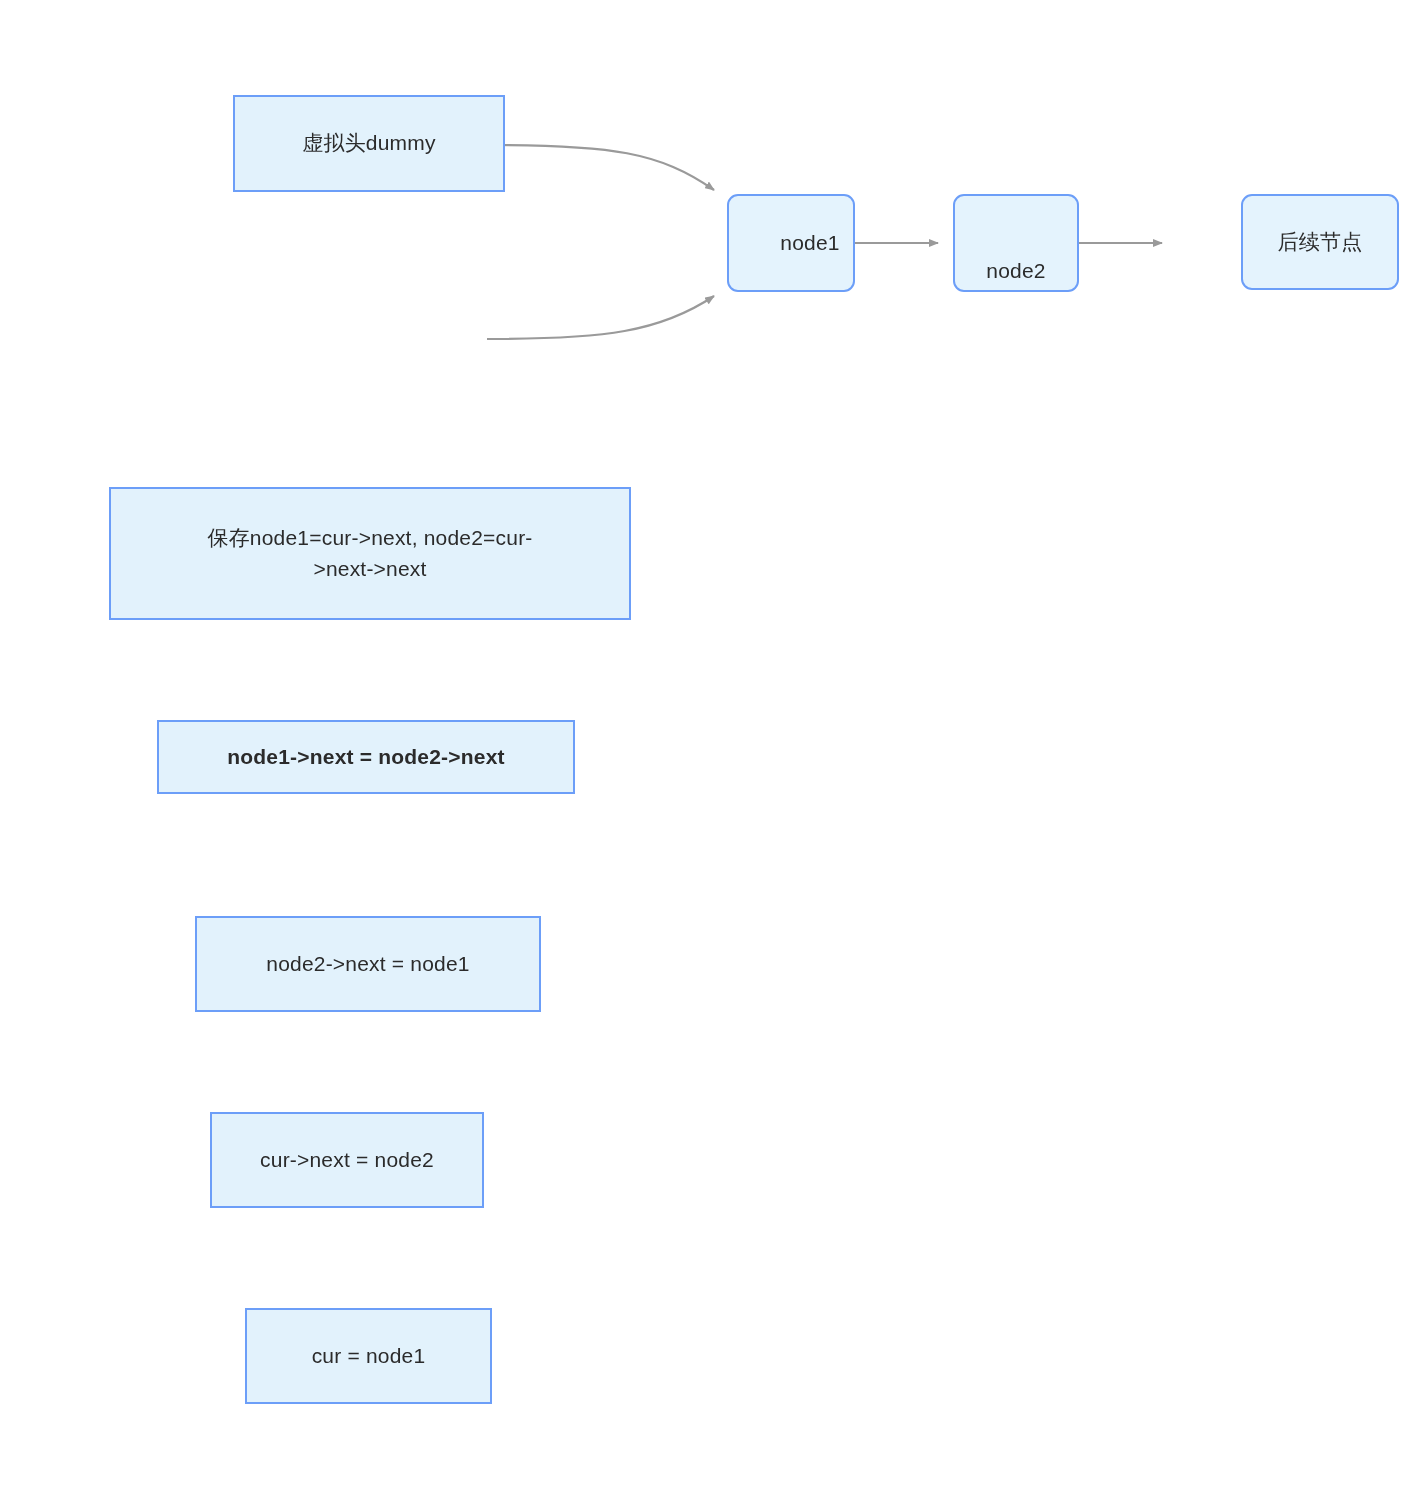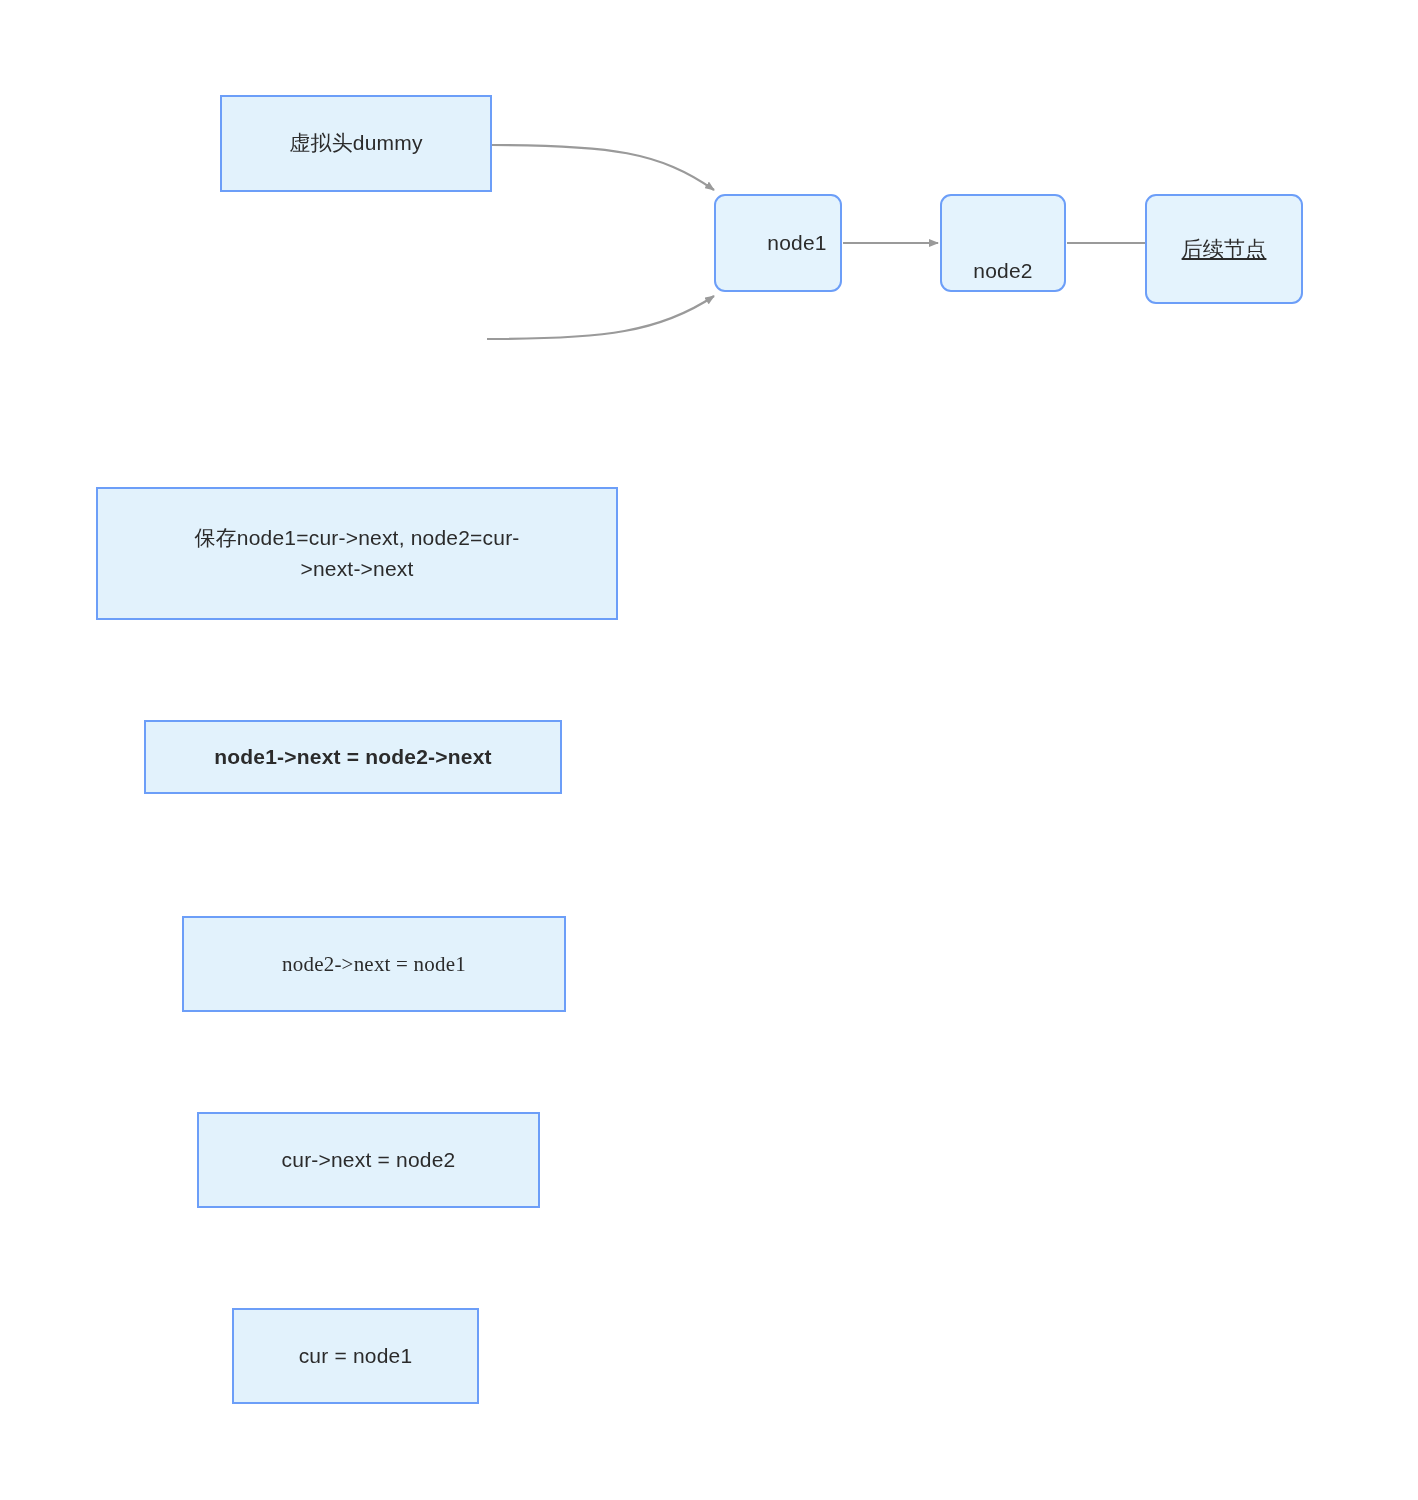--- a/index.html
+++ b/index.html
@@ -24,20 +24,21 @@
     border: 2px solid #6c9ef8;
     display: flex;
     align-items: center;
     justify-content: center;
     text-align: center;
     color: #2b2b2b;
     font-size: 21px;
     line-height: 1.45;
     letter-spacing: 0.2px;
     padding: 4px 10px;
+    margin-left: 13px;
   }
   .node.rounded {
     border-radius: 11px;
     background: #e4f3fd;
   }
   .node-label {
     display: block;
     width: 100%;
   }
   svg.edges {
@@ -84,37 +85,37 @@
 
 
   <div class="node rounded" style="left:714px; top:194px; width:128px; height:98px;padding-left:48px;">
     <span class="node-label">node1</span>
   </div>
 
   <div class="node rounded" style="left:940px; top:194px; width:126px; height:98px;align-items:flex-end;">
     <span class="node-label">node2</span>
   </div>
 
-  <div class="node rounded" style="left:1145px; top:194px; width:158px; height:110px;text-decoration:underline;">
+  <div class="node rounded" style="left:1228px; top:194px; width:158px; height:96px;">
     <span class="node-label">后续节点</span>
   </div>
 
   <div class="node" style="left:96px; top:487px; width:522px; height:133px;">
     <span class="node-label" style="max-width:370px; margin:0 auto;">保存node1=cur-&gt;next, node2=cur-&gt;next-&gt;next</span>
   </div>
 
   <div class="node" style="left:144px; top:720px; width:418px; height:74px;font-weight:bold;">
     <span class="node-label">node1-&gt;next = node2-&gt;next</span>
   </div>
 
-  <div class="node" style="left:182px; top:916px; width:384px; height:96px;font-family:Liberation Serif, serif;">
+  <div class="node" style="left:182px; top:916px; width:346px; height:96px;">
     <span class="node-label">node2-&gt;next = node1</span>
   </div>
 
-  <div class="node" style="left:197px; top:1112px; width:343px; height:96px;justify-content:flex-end;">
+  <div class="node" style="left:197px; top:1112px; width:274px; height:96px;justify-content:flex-end;">
     <span class="node-label">cur-&gt;next = node2</span>
   </div>
 
   <div class="node" style="left:232px; top:1308px; width:247px; height:96px;justify-content:flex-end;">
     <span class="node-label">cur = node1</span>
   </div>
 
 </div>
 
 </body></html>

